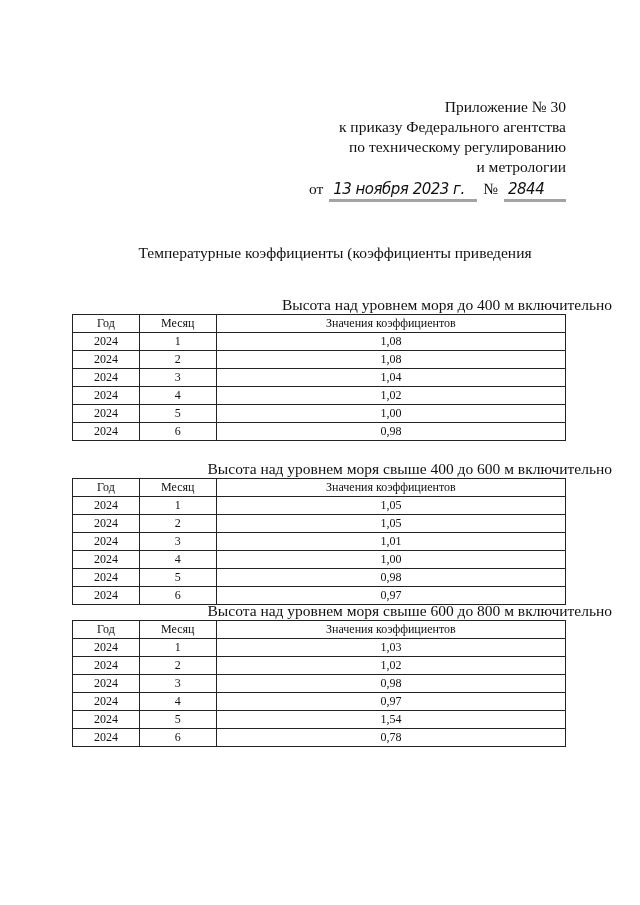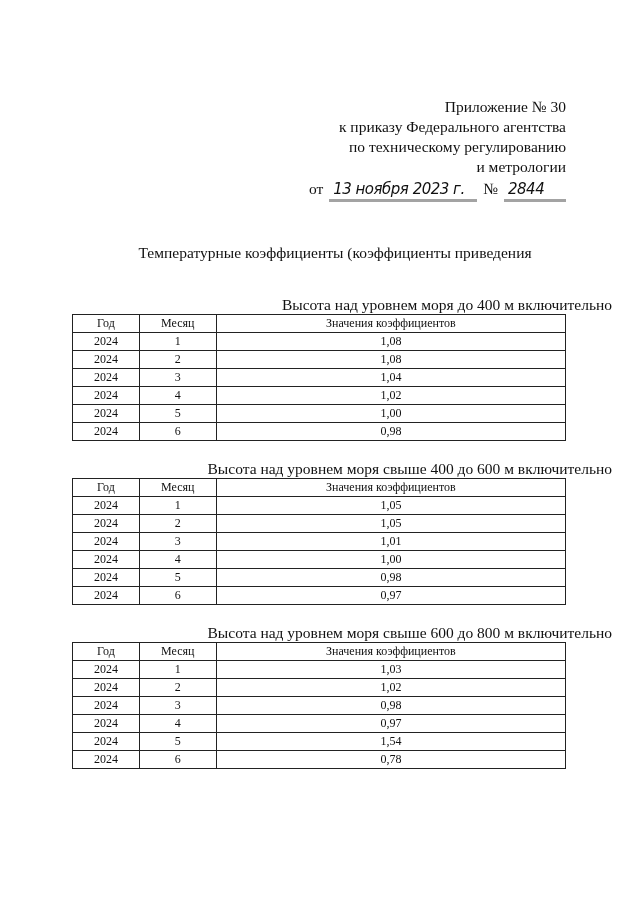--- a/index.html
+++ b/index.html
@@ -132,21 +132,21 @@
         </tr>
     <tr>
           <td>2024</td>
           <td>6</td>
           <td>0,97</td>
         </tr>
   </tbody>
     </table>
 </div>
 
-<div class="section" style="top:624px;">
+<div class="section" style="top:602px;">
   <div class="caption">Высота над уровнем моря свыше 600 до 800 м включительно</div>
   <table>
     <colgroup>
         <col class="c1">
         <col class="c2">
         <col class="c3">
       </colgroup>
     <tbody>
         <tr>
       <th>Год</th>

